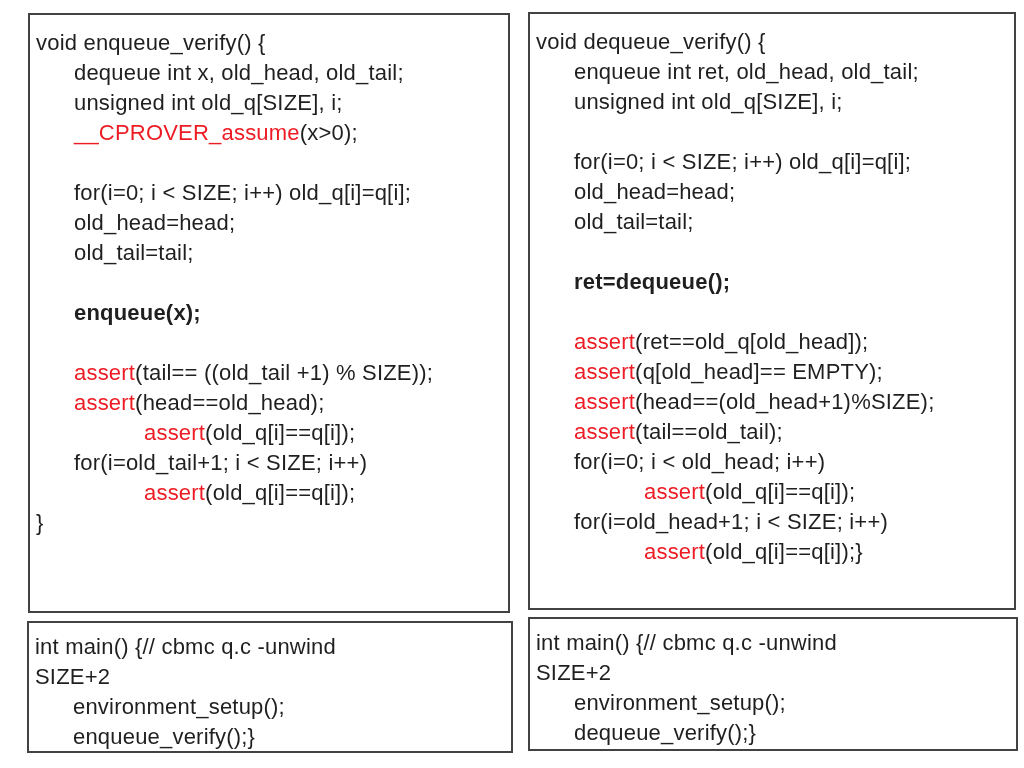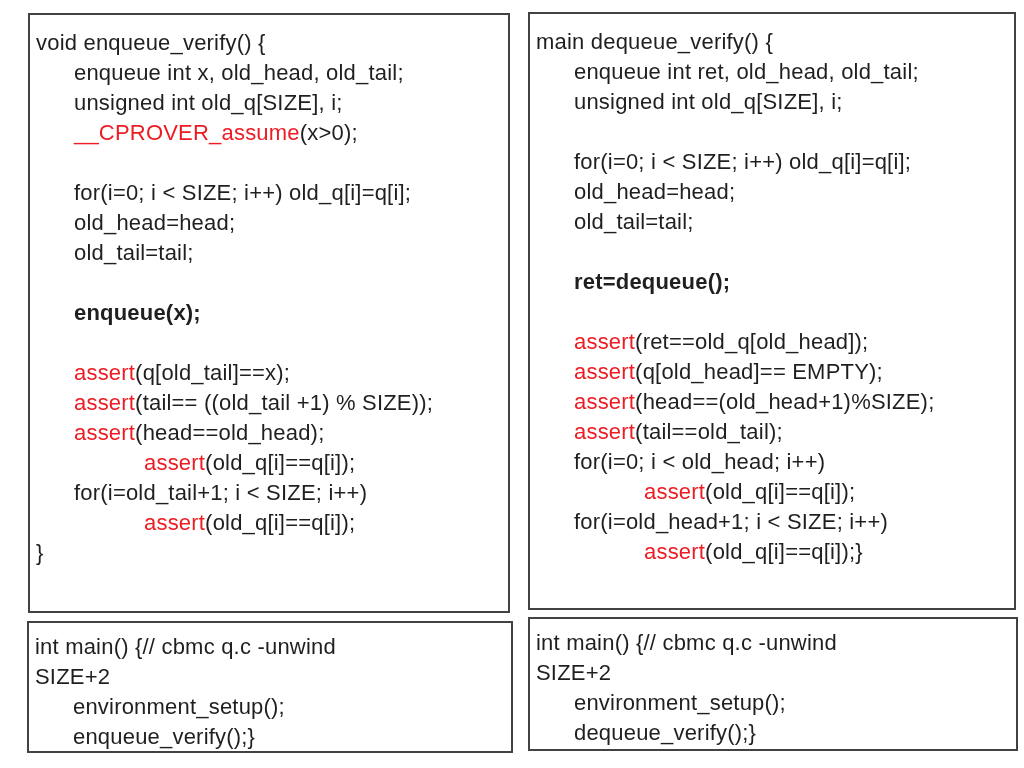--- a/index.html
+++ b/index.html
@@ -39,41 +39,40 @@
   .code-line.ind2 { padding-left: 108px; }
   .code-line .red  { color: var(--red, #ed1c24); }
   .code-line .bold { font-weight: bold; }
 </style>
 </head>
 <body>
 
 <div class="slide">
   <div class="panel top-left">
       <div class="code-line"><span>void enqueue_verify() {</span></div>
-      <div class="code-line ind1"><span>enqueue int x, old_head, old_tail;</span></div>
+      <div class="code-line ind1"><span>dequeue int x, old_head, old_tail;</span></div>
       <div class="code-line ind1"><span>unsigned int old_q[SIZE], i;</span></div>
       <div class="code-line ind1"><span class="red">__CPROVER_assume</span><span>(x&gt;0);</span></div>
       <div class="code-line"></div>
       <div class="code-line ind1"><span>for(i=0; i &lt; SIZE; i++) old_q[i]=q[i];</span></div>
       <div class="code-line ind1"><span>old_head=head;</span></div>
       <div class="code-line ind1"><span>old_tail=tail;</span></div>
       <div class="code-line"></div>
       <div class="code-line ind1"><span class="bold">enqueue(x);</span></div>
       <div class="code-line"></div>
-      <div class="code-line ind1"><span class="red">assert</span><span>(q[old_tail]==x);</span></div>
       <div class="code-line ind1"><span class="red">assert</span><span>(tail== ((old_tail +1) % SIZE));</span></div>
       <div class="code-line ind1"><span class="red">assert</span><span>(head==old_head);</span></div>
       <div class="code-line ind2"><span class="red">assert</span><span>(old_q[i]==q[i]);</span></div>
       <div class="code-line ind1"><span>for(i=old_tail+1; i &lt; SIZE; i++)</span></div>
       <div class="code-line ind2"><span class="red">assert</span><span>(old_q[i]==q[i]);</span></div>
       <div class="code-line"><span>}</span></div>
     </div>
 
   <div class="panel top-right">
-      <div class="code-line"><span>main dequeue_verify() {</span></div>
+      <div class="code-line"><span>void dequeue_verify() {</span></div>
       <div class="code-line ind1"><span>enqueue int ret, old_head, old_tail;</span></div>
       <div class="code-line ind1"><span>unsigned int old_q[SIZE], i;</span></div>
       <div class="code-line"></div>
       <div class="code-line ind1"><span>for(i=0; i &lt; SIZE; i++) old_q[i]=q[i];</span></div>
       <div class="code-line ind1"><span>old_head=head;</span></div>
       <div class="code-line ind1"><span>old_tail=tail;</span></div>
       <div class="code-line"></div>
       <div class="code-line ind1"><span class="bold">ret=dequeue();</span></div>
       <div class="code-line"></div>
       <div class="code-line ind1"><span class="red">assert</span><span>(ret==old_q[old_head]);</span></div>

